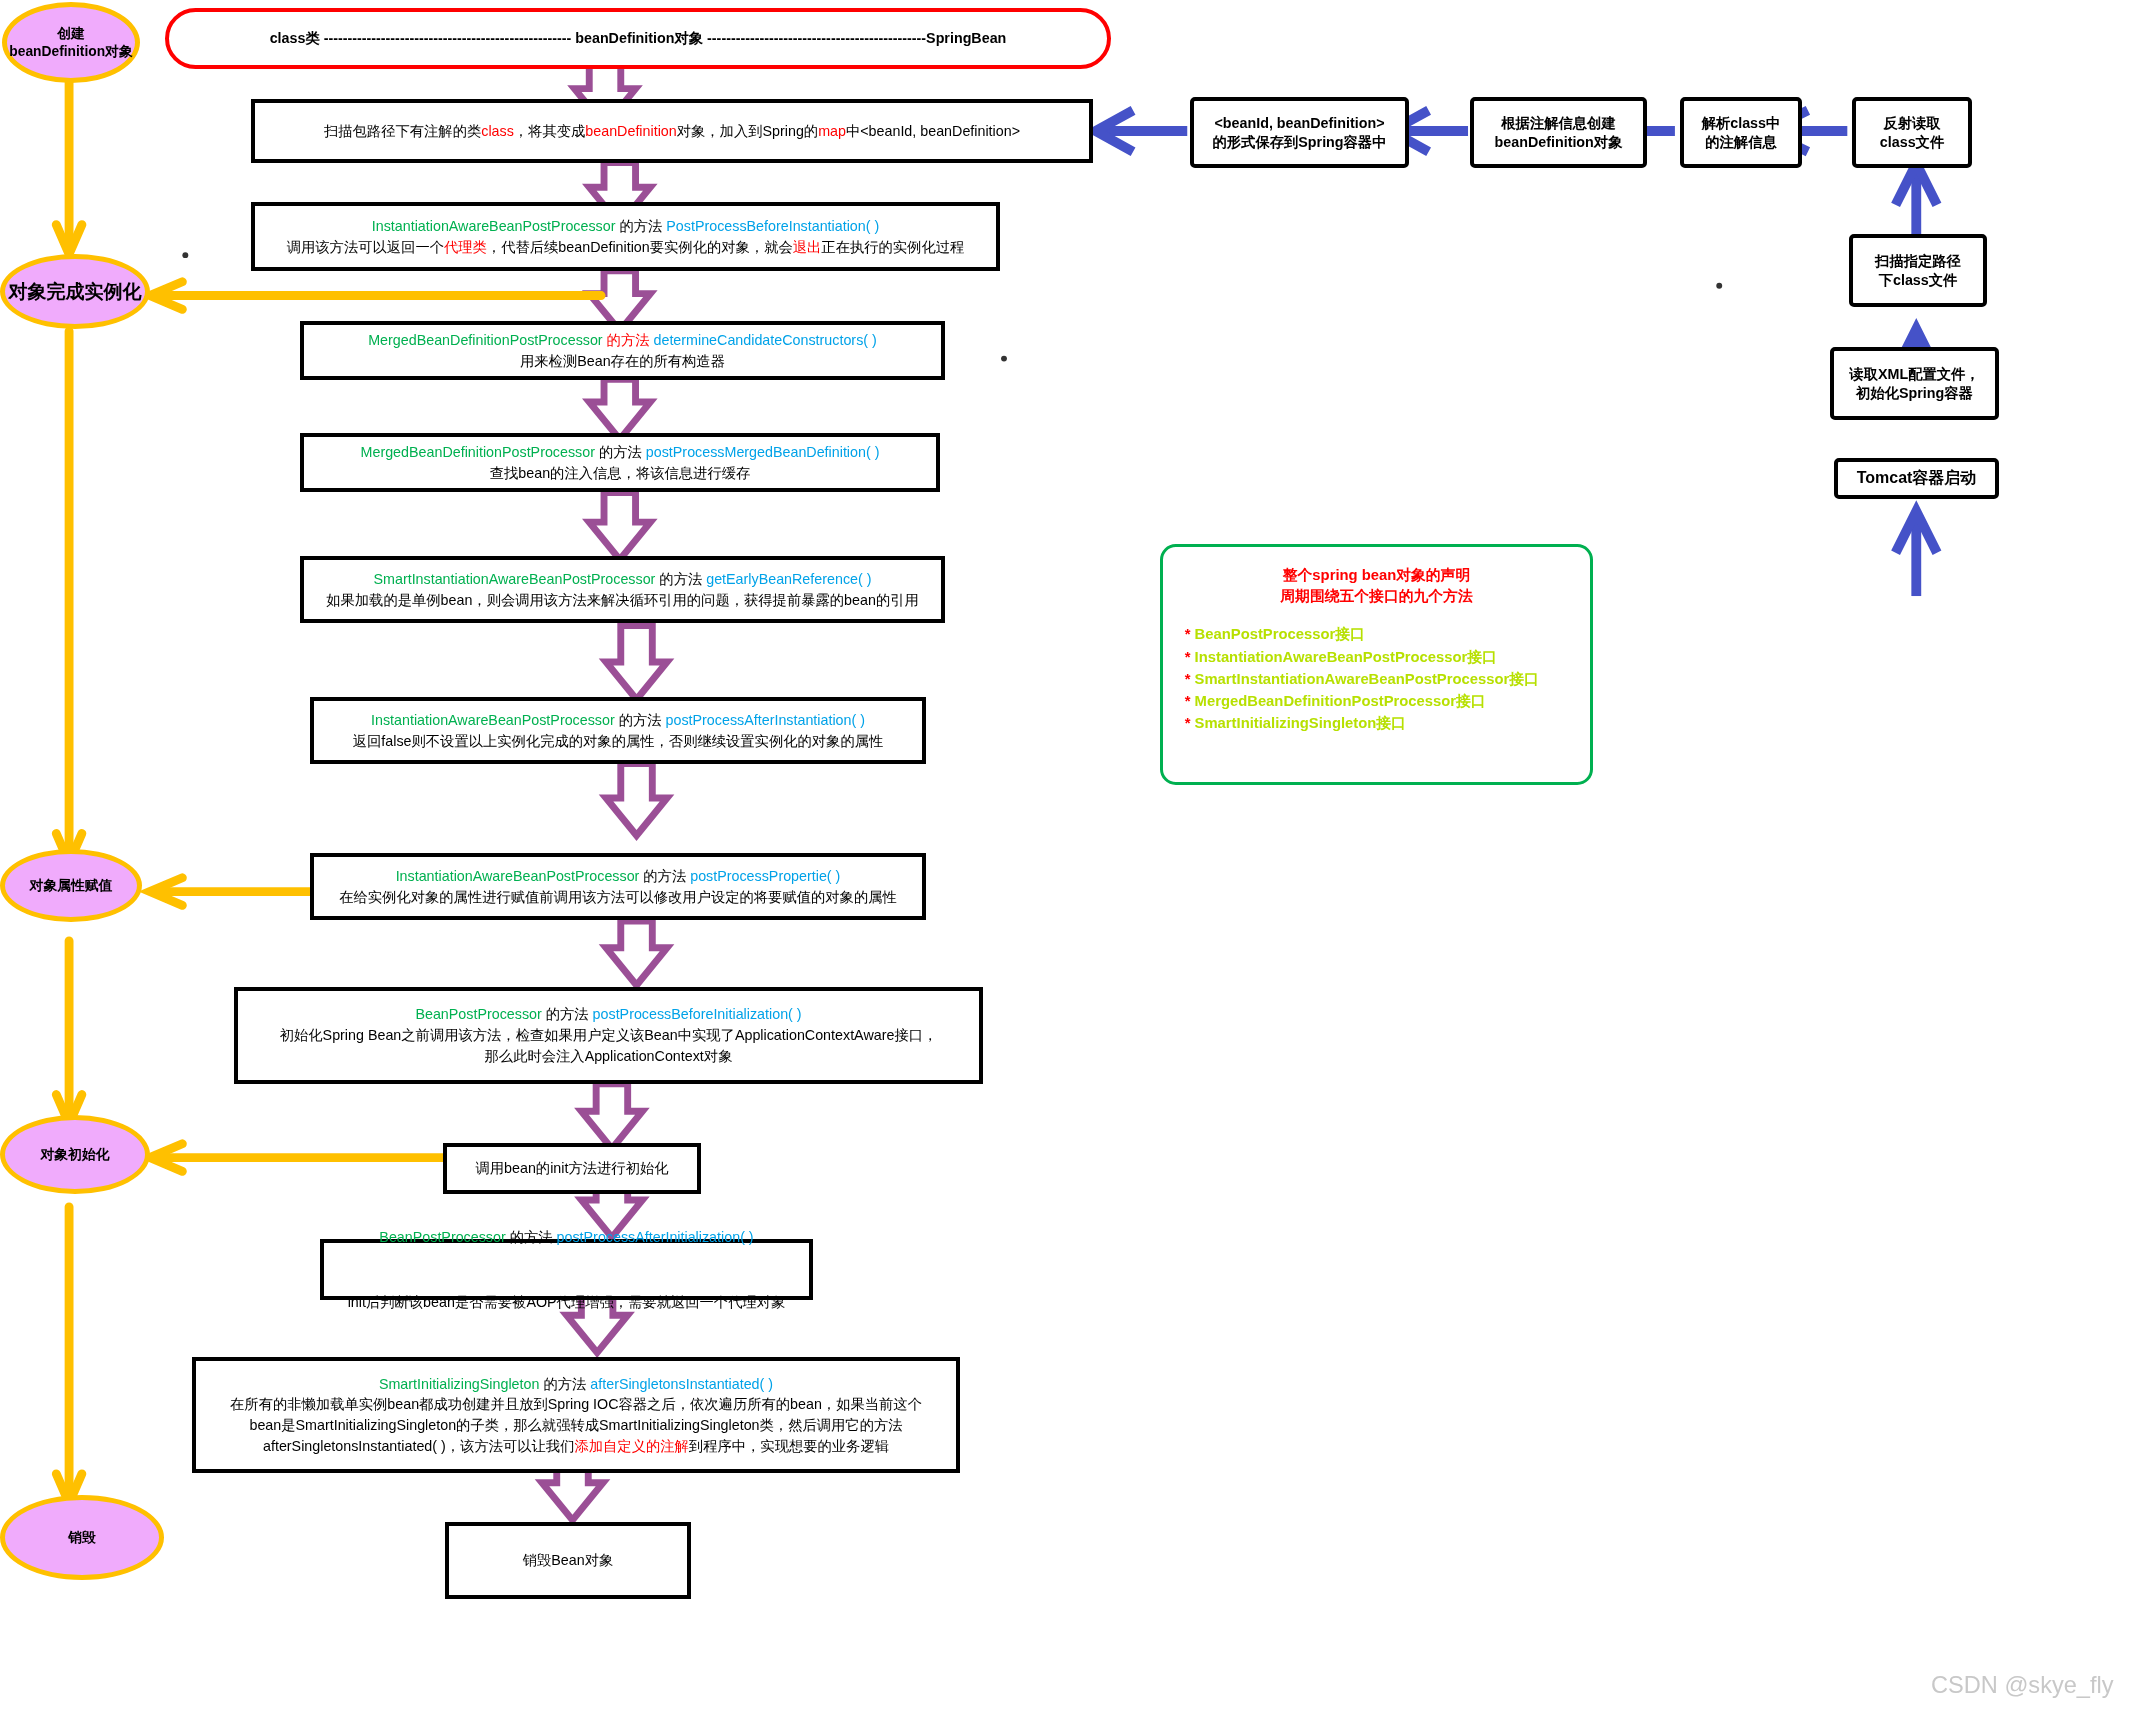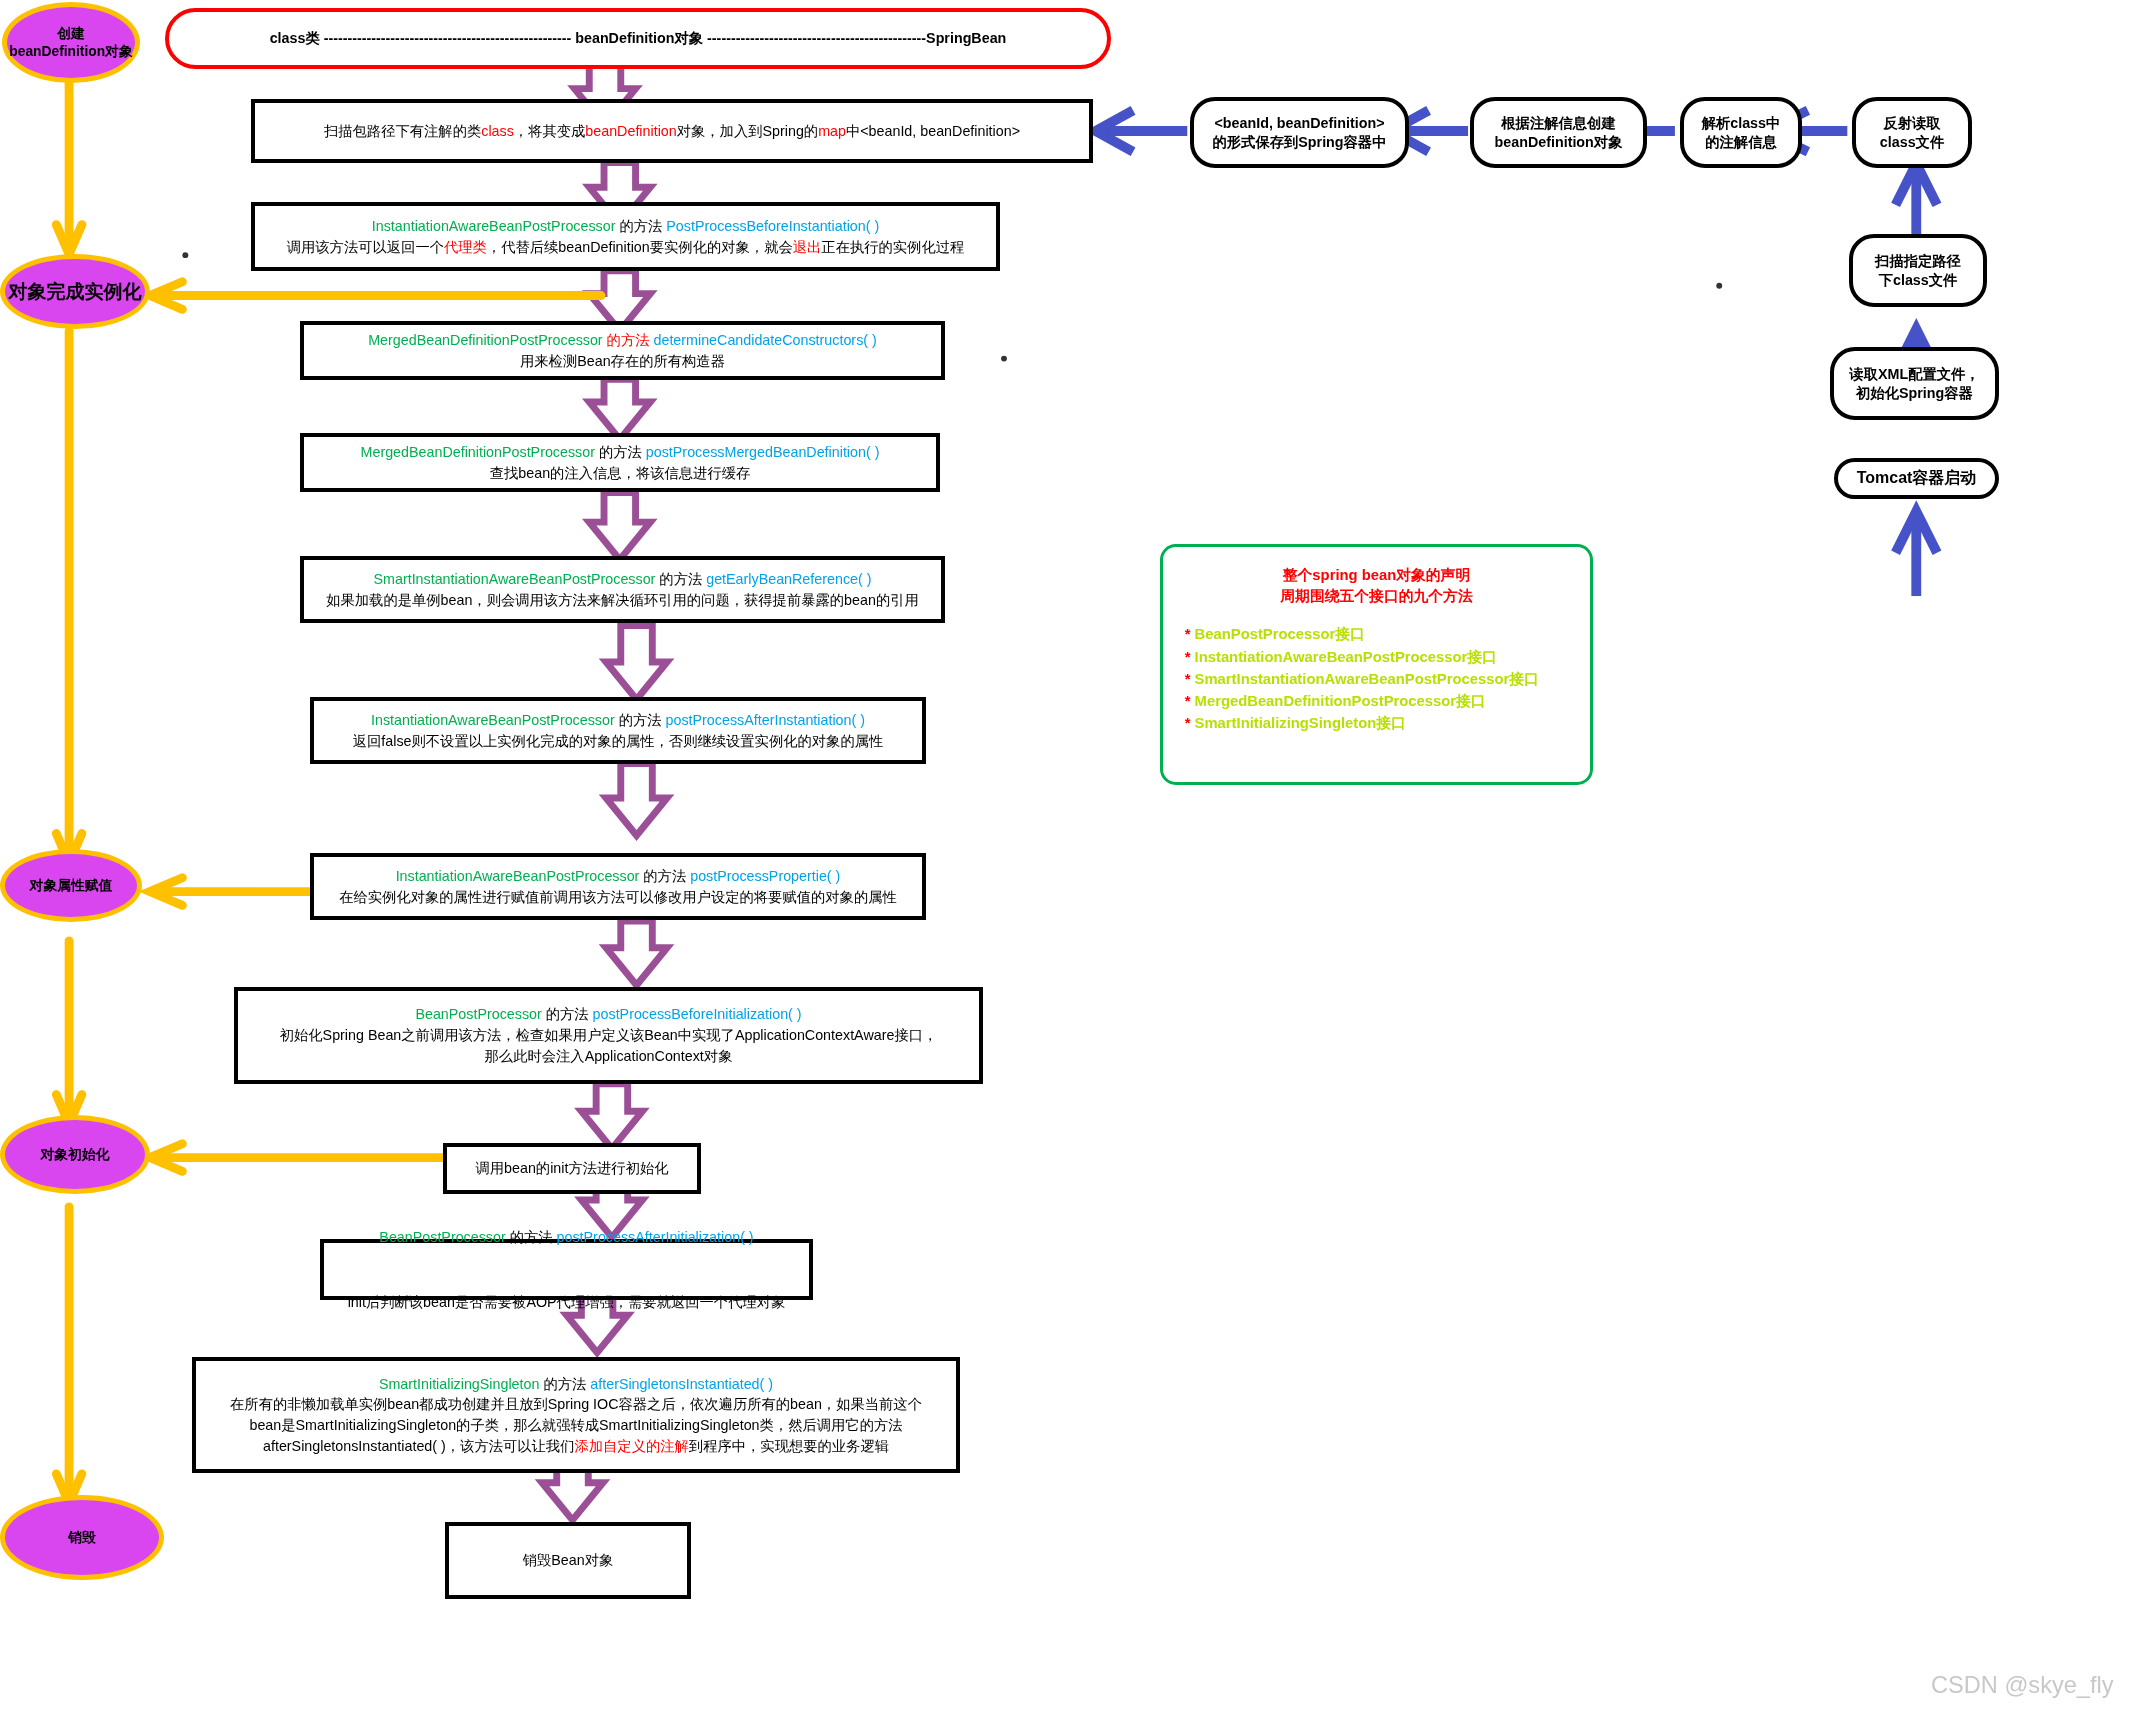--- a/index.html
+++ b/index.html
@@ -13,21 +13,21 @@
     height:1728px;
     background:#fff;
     overflow:hidden;
   }
 
   
   .ellipse{
     position:absolute;
     border:5.9px solid #FFC000;
     border-radius:50%;
-    background:#d946ef;
+    background:#f0abfc;
     display:flex;align-items:center;justify-content:center;
     text-align:center;
     color:#000;
     font-weight:bold;
     line-height:1.25;
     box-sizing:border-box;
   }
   .ellipse span{display:block;white-space:nowrap;}
 
   
@@ -47,21 +47,21 @@
   .pbox .ln{display:block;white-space:nowrap;}
   .green{color:#00B050;}
   .blue{color:#00A2E8;}
   .red{color:#FF0000;}
   .blk{color:#000;}
 
   
   .rbox{
     position:absolute;
     border:4.9px solid #000;
-    border-radius:25px;
+    border-radius:5px;
     background:#fff;
     box-sizing:border-box;
     display:flex;flex-direction:column;
     align-items:center;justify-content:center;
     text-align:center;
     font-weight:bold;
     color:#000;
     line-height:1.3;
     padding:3px 2px;
   }

